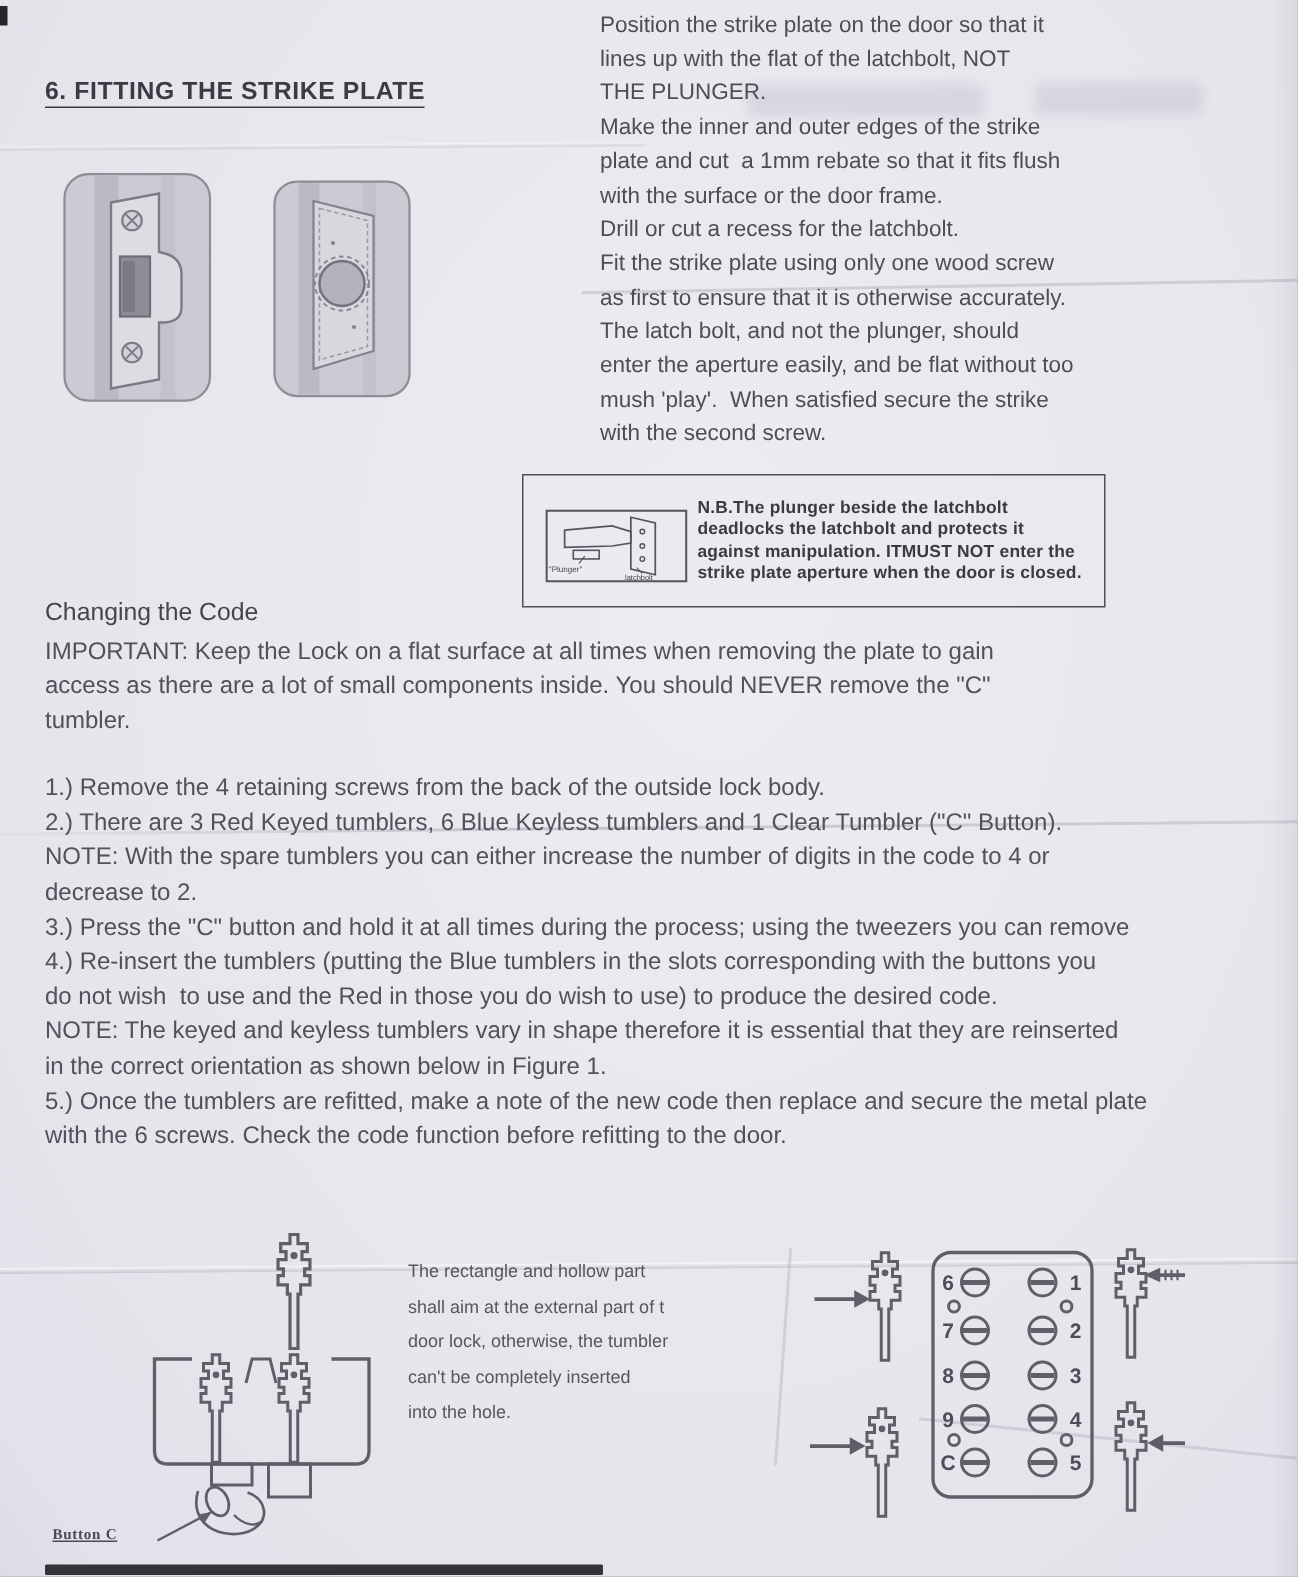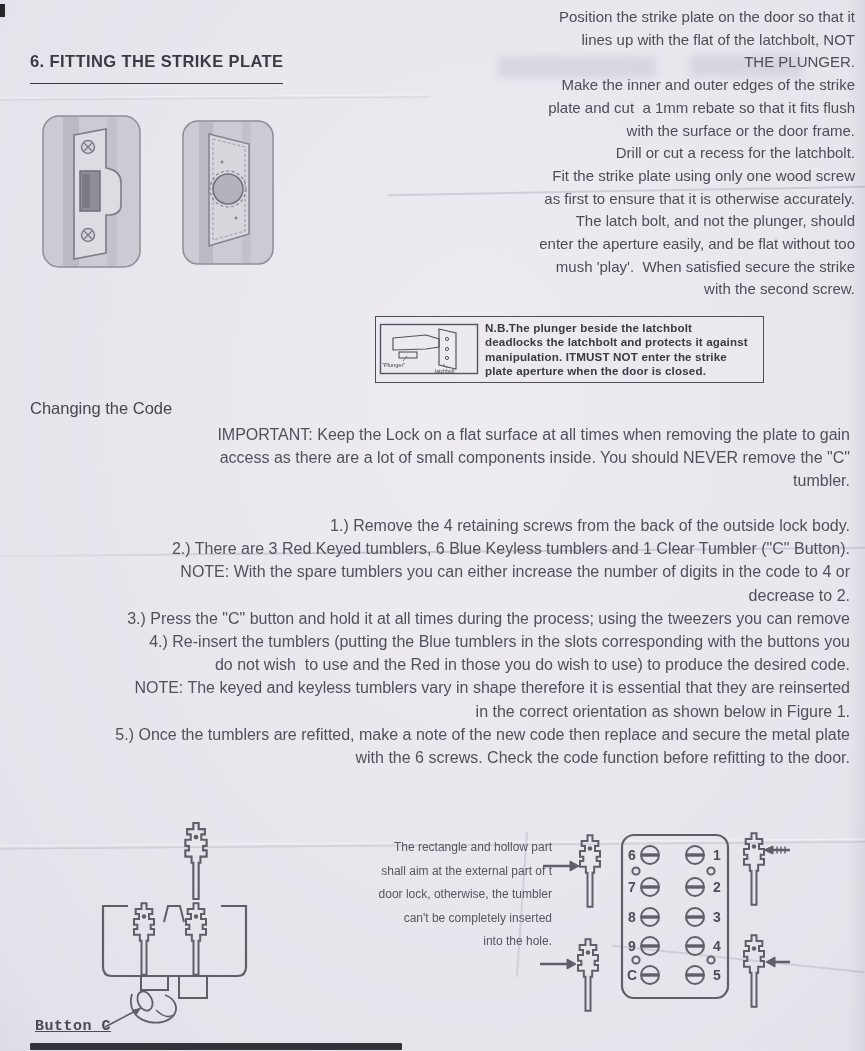--- a/index.html
+++ b/index.html
@@ -4,39 +4,39 @@
 <style>
   html,body{margin:0;padding:0;background:#bdbcc4;}
   .page{
     position:relative;width:865px;height:1051px;overflow:hidden;
     background:
       radial-gradient(ellipse at 55% 38%, #eeecf2 0%, #e9e7ee 50%, #e3e1e9 92%, #dddbe4 100%);
     font-family:"Liberation Sans", sans-serif;
     color:#4b4b54;
   }
   .abs{position:absolute;}
-  .line{white-space:pre;text-align:right;}
+  .line{white-space:pre;}
   .heading{
     font-size:16.5px;font-weight:bold;color:#3b3b44;letter-spacing:.4px;
-    border-bottom:1.6px solid #3b3b44;padding-bottom:12px;display:inline-block;
+    border-bottom:1.6px solid #3b3b44;padding-bottom:0;display:inline-block;
   }
   .topright{font-size:15px;line-height:22.7px;color:#4d4d56;width:455px;}
   .bodytext{font-size:16px;line-height:23.2px;color:#51515a;width:820px;}
   .codetitle{font-size:16.5px;color:#45454e;}
   .fignote{font-size:12px;line-height:23.6px;color:#56565f;width:280px;}
   .nbbox{
-    display:flex;align-items:center;box-sizing:border-box;
-    border:1.6px solid #4f4f58;background:rgba(235,233,240,.6);padding:3px;margin-left:27px;
+    display:flex;align-items:flex-end;box-sizing:border-box;
+    border:1.6px solid #4f4f58;background:rgba(235,233,240,.6);padding:14px;
   }
   .nbtext{
     font-size:11.6px;font-weight:bold;line-height:14.4px;color:#3a3a42;
     letter-spacing:.15px;margin-left:6px;margin-top:1px;width:268px;
   }
   .buttonc{
-    font-family:Liberation Mono, monospace;font-size:15px;font-weight:bold;
+    font-family:Liberation Serif, serif;font-size:10px;font-weight:bold;
     color:#4a4a53;text-decoration:underline;letter-spacing:.5px;
   }
   .crease{pointer-events:none;}
   .ghost{background:rgba(152,142,168,.20);filter:blur(4px);border-radius:4px;}
   .edge-shade{top:0;right:0;width:18px;height:1051px;background:linear-gradient(to right, rgba(0,0,0,0), rgba(60,55,75,.07));}
   .mark{background:#26262b;}
   svg{display:block;}
   svg text{font-family:"Liberation Sans", sans-serif;}
 </style>
 </head>

